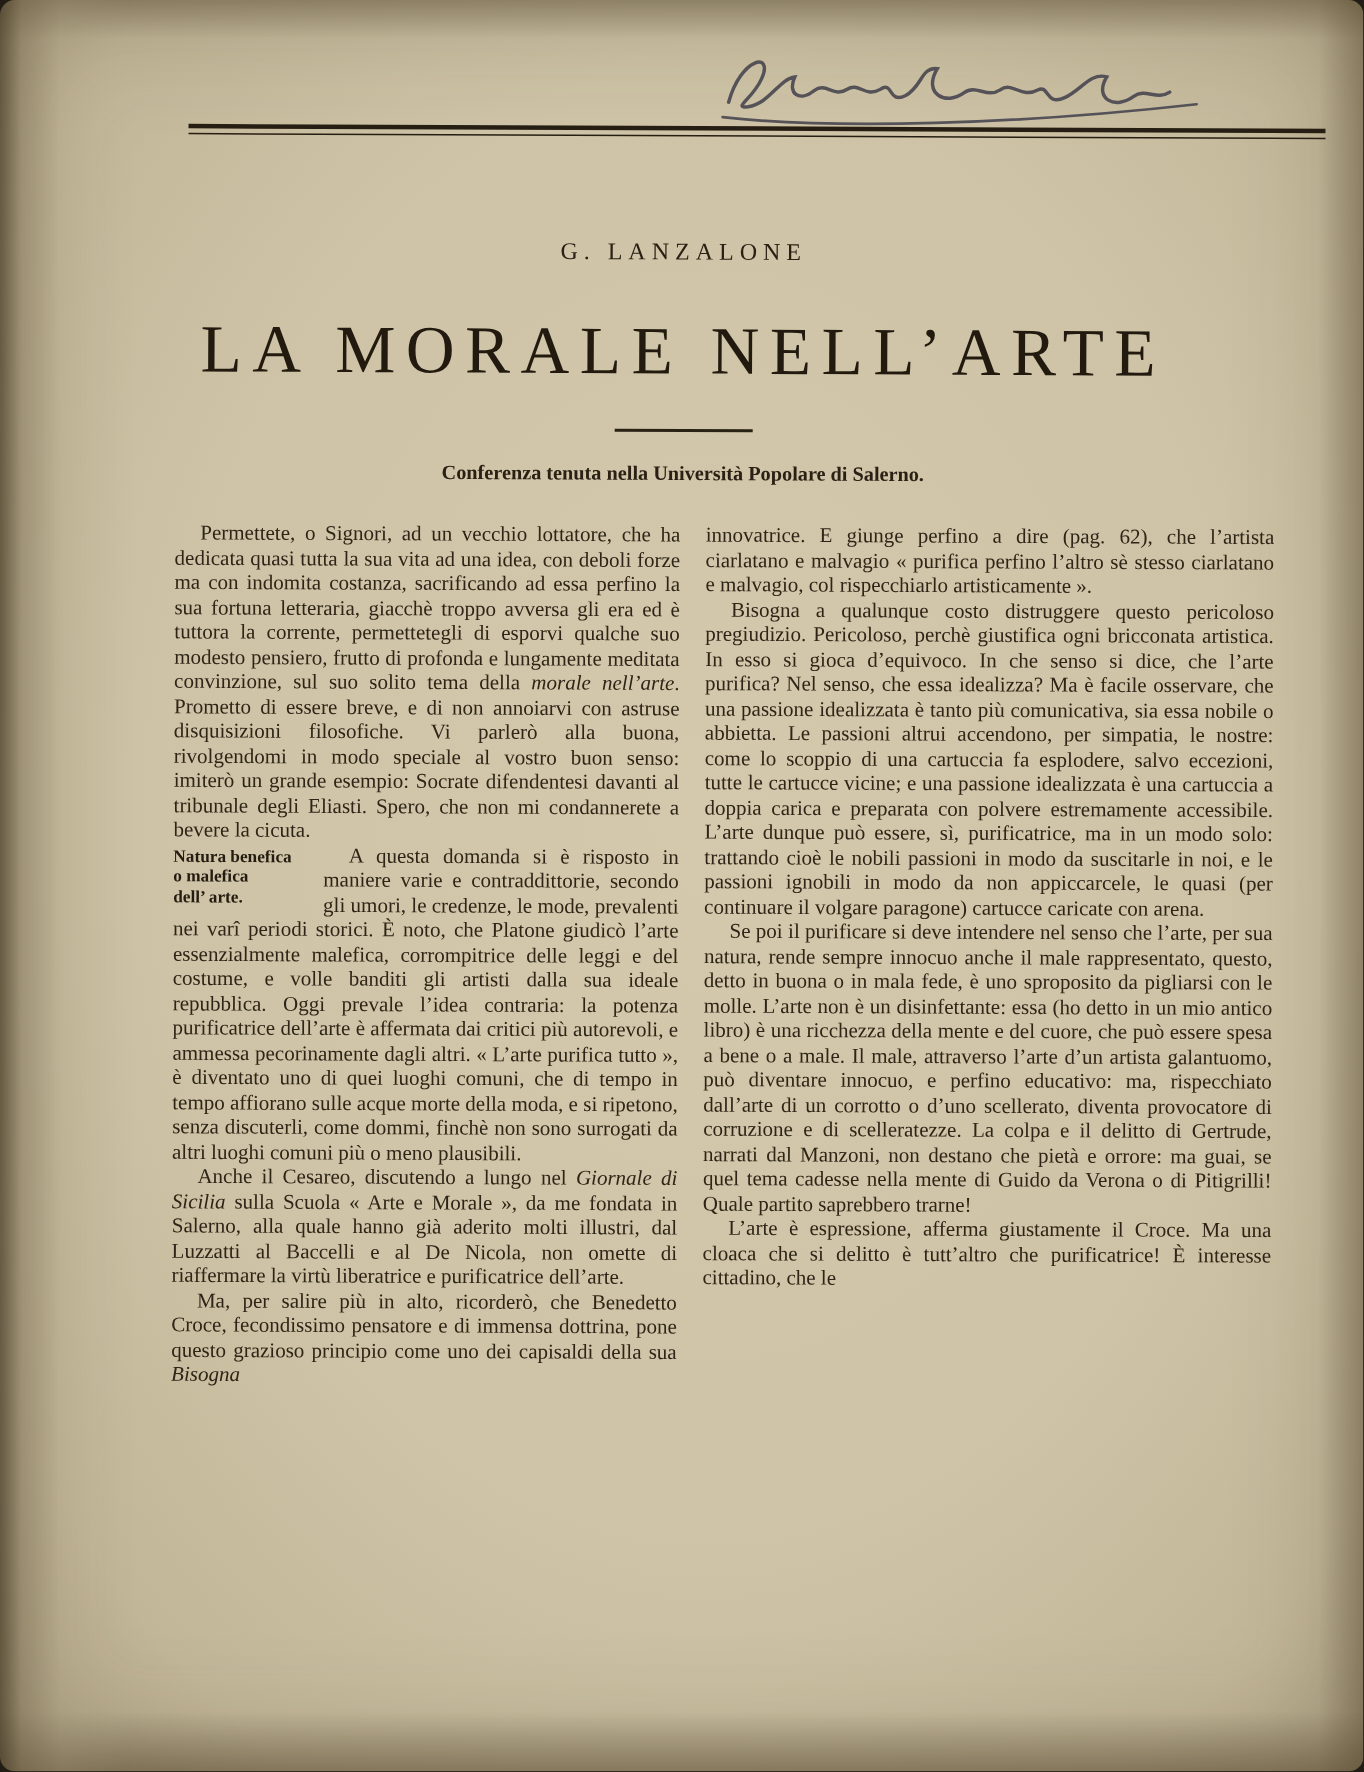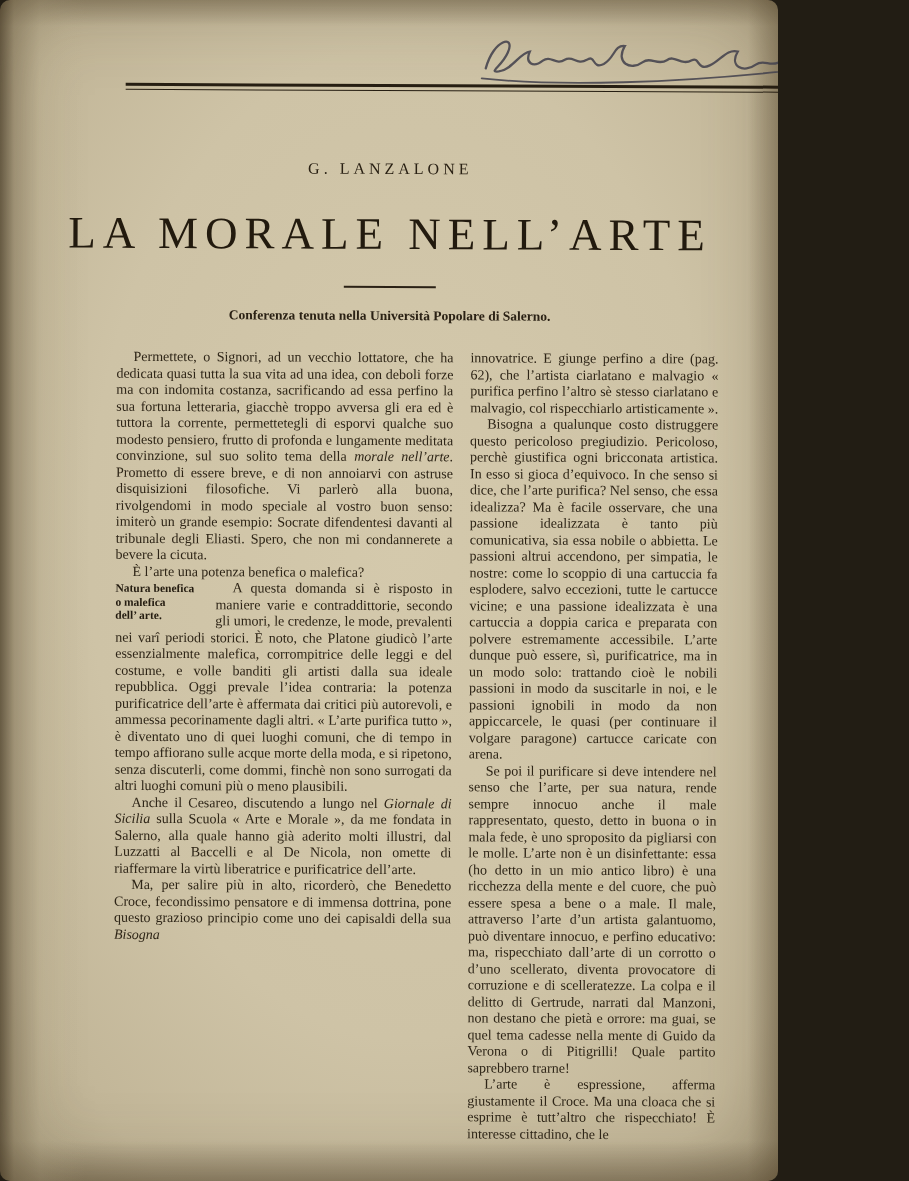--- a/index.html
+++ b/index.html
@@ -2,21 +2,21 @@
 <html lang="it"><head>
 <meta charset="utf-8">
 <style>
   html,body{margin:0;padding:0;}
   body{
     width:909px;height:1181px;overflow:hidden;
     background:#221d14;
     font-family:"Liberation Serif","DejaVu Serif",serif;
   }
   .paper{
-    position:relative;width:778px;height:1181px;overflow:hidden;
+    position:relative;width:909px;height:1181px;overflow:hidden;
     border-radius:10px;
     color:#2e2517;
     background:
       linear-gradient(90deg, rgba(82,70,50,.75) 0px, rgba(140,126,98,.45) 14px, rgba(190,178,146,.25) 40px, rgba(0,0,0,0) 85px),
       linear-gradient(270deg, rgba(95,80,55,.40) 0px, rgba(0,0,0,0) 30px),
       linear-gradient(180deg, rgba(90,75,50,.40) 0px, rgba(0,0,0,0) 26px),
       linear-gradient(0deg, rgba(85,70,48,.45) 0px, rgba(0,0,0,0) 40px),
       radial-gradient(ellipse at 52% 46%, #d4c9ac 0%, #cec3a6 55%, #c2b698 82%, #ab9f81 100%);
     box-shadow: inset 0 0 80px rgba(70,55,30,.35);
   }
@@ -86,29 +86,28 @@
 
     <h1 class="title">LA MORALE NELL’ARTE</h1>
 
     <div class="title-rule"></div>
 
     <div class="subtitle">Conferenza tenuta nella Università Popolare di Salerno.</div>
 
     <div class="columns">
       <div class="col col-left" id="col-left">
           <p class="para"><span>Permettete, o Signori, ad un vecchio lottatore, che ha dedicata quasi tutta la sua vita ad una idea, con deboli forze ma con indomita costanza, sacrificando ad essa perfino la sua fortuna letteraria, giacchè troppo avversa gli era ed è tuttora la corrente, permettetegli di esporvi qualche suo modesto pensiero, frutto di profonda e lungamente meditata convinzione, sul suo solito tema della </span><span class="it">morale nell’arte</span><span>. Prometto di essere breve, e di non annoiarvi con astruse disquisizioni filosofiche. Vi parlerò alla buona, rivolgendomi in modo speciale al vostro buon senso: imiterò un grande esempio: Socrate difendentesi davanti al tribunale degli Eliasti. Spero, che non mi condannerete a bevere la cicuta.</span></p>
-          <p class="para"><span>È l’arte una potenza benefica o malefica?</span></p>
           <p class="para"><span class="margin-note">Natura benefica
 o malefica
 dell’ arte.</span><span>A questa domanda si è risposto in maniere varie e contraddittorie, secondo gli umori, le credenze, le mode, prevalenti nei varî periodi storici. È noto, che Platone giudicò l’arte essenzialmente malefica, corrompitrice delle leggi e del costume, e volle banditi gli artisti dalla sua ideale repubblica. Oggi prevale l’idea contraria: la potenza purificatrice dell’arte è affermata dai critici più autorevoli, e ammessa pecorinamente dagli altri. « L’arte purifica tutto », è diventato uno di quei luoghi comuni, che di tempo in tempo affiorano sulle acque morte della moda, e si ripetono, senza discuterli, come dommi, finchè non sono surrogati da altri luoghi comuni più o meno plausibili.</span></p>
           <p class="para"><span>Anche il Cesareo, discutendo a lungo nel </span><span class="it">Giornale di Sicilia</span><span> sulla Scuola « Arte e Morale », da me fondata in Salerno, alla quale hanno già aderito molti illustri, dal Luzzatti al Baccelli e al De Nicola, non omette di riaffermare la virtù liberatrice e purificatrice dell’arte.</span></p>
           <p class="para"><span>Ma, per salire più in alto, ricorderò, che Benedetto Croce, fecondissimo pensatore e di immensa dottrina, pone questo grazioso principio come uno dei capisaldi della sua </span><span class="it">Bisogna</span></p>
         </div>
       <div class="col col-right" id="col-right">
           <p class="para noindent"><span>innovatrice. E giunge perfino a dire (pag. 62), che l’artista ciarlatano e malvagio « purifica perfino l’altro sè stesso ciarlatano e malvagio, col rispecchiarlo artisticamente ».</span></p>
           <p class="para"><span>Bisogna a qualunque costo distruggere questo pericoloso pregiudizio. Pericoloso, perchè giustifica ogni bricconata artistica. In esso si gioca d’equivoco. In che senso si dice, che l’arte purifica? Nel senso, che essa idealizza? Ma è facile osservare, che una passione idealizzata è tanto più comunicativa, sia essa nobile o abbietta. Le passioni altrui accendono, per simpatia, le nostre: come lo scoppio di una cartuccia fa esplodere, salvo eccezioni, tutte le cartucce vicine; e una passione idealizzata è una cartuccia a doppia carica e preparata con polvere estremamente accessibile. L’arte dunque può essere, sì, purificatrice, ma in un modo solo: trattando cioè le nobili passioni in modo da suscitarle in noi, e le passioni ignobili in modo da non appiccarcele, le quasi (per continuare il volgare paragone) cartucce caricate con arena.</span></p>
           <p class="para"><span>Se poi il purificare si deve intendere nel senso che l’arte, per sua natura, rende sempre innocuo anche il male rappresentato, questo, detto in buona o in mala fede, è uno sproposito da pigliarsi con le molle. L’arte non è un disinfettante: essa (ho detto in un mio antico libro) è una ricchezza della mente e del cuore, che può essere spesa a bene o a male. Il male, attraverso l’arte d’un artista galantuomo, può diventare innocuo, e perfino educativo: ma, rispecchiato dall’arte di un corrotto o d’uno scellerato, diventa provocatore di corruzione e di scelleratezze. La colpa e il delitto di Gertrude, narrati dal Manzoni, non destano che pietà e orrore: ma guai, se quel tema cadesse nella mente di Guido da Verona o di Pitigrilli! Quale partito saprebbero trarne!</span></p>
-          <p class="para"><span>L’arte è espressione, afferma giustamente il Croce. Ma una cloaca che si esprime è tutt’altro che rispecchiato! È interesse cittadino, che le</span></p>
+          <p class="para"><span>L’arte è espressione, afferma giustamente il Croce. Ma una cloaca che si delitto è tutt’altro che purificatrice! È interesse cittadino, che le</span></p>
         </div>
     </div>
 
   </div>
 </div>
 
 </body></html>

